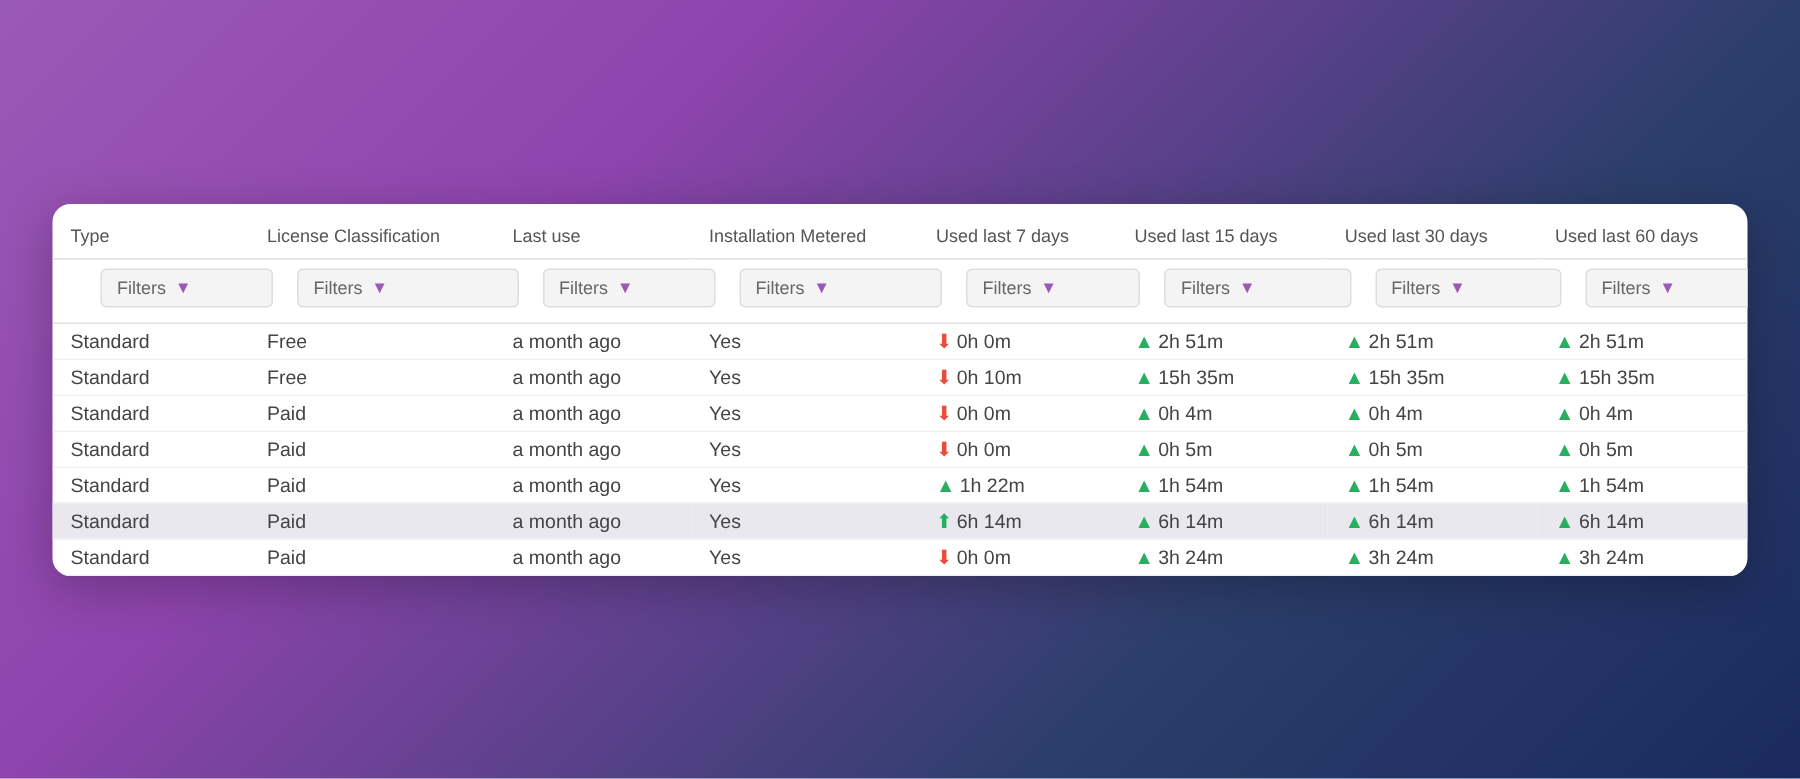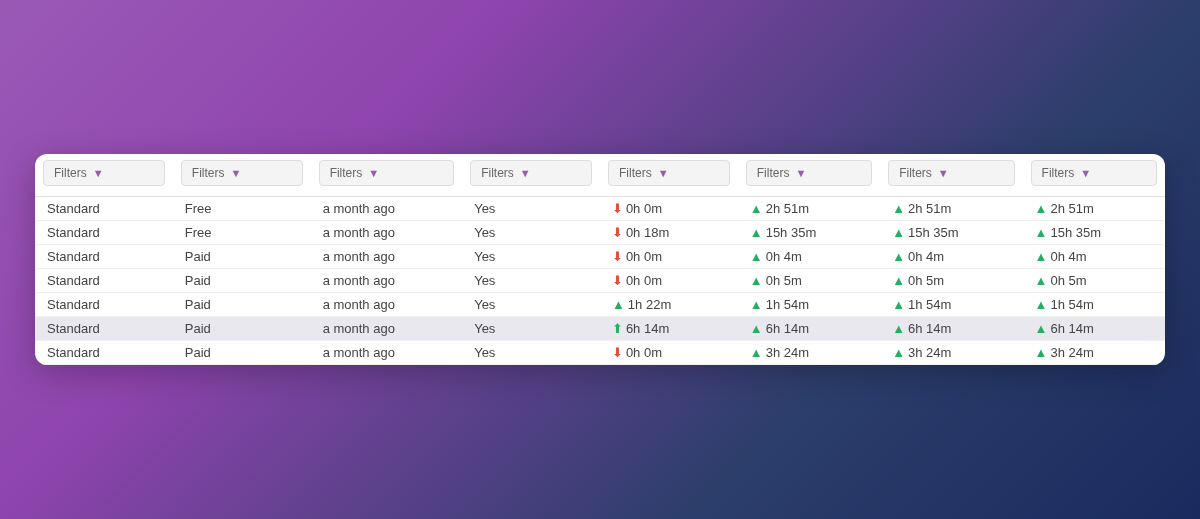--- a/index.html
+++ b/index.html
@@ -46,20 +46,21 @@
       gap: 6px;
       background: #f4f4f4;
       border: 1px solid #ddd;
       border-radius: 4px;
       padding: 5px 10px;
       font-size: 12px;
       color: #666;
       cursor: pointer;
       width: 100%;
       white-space: nowrap;
+      margin-left: 24px;
     }
     .filter-icon {
       color: #9b59b6;
       font-size: 11px;
     }
     tbody tr {
       border-bottom: 1px solid #f0f0f0;
     }
     tbody tr.highlighted {
       background: #e8e8ee;
@@ -85,20 +86,30 @@
       display: flex;
       align-items: center;
     }
   </style>
 </head>
 <body>
 
 <div class="card">
   <table>
     <thead>
+      <tr>
+        <th>Type</th>
+        <th>License Classification</th>
+        <th>Last use</th>
+        <th>Installation Metered</th>
+        <th>Used last 7 days</th>
+        <th>Used last 15 days</th>
+        <th>Used last 30 days</th>
+        <th>Used last 60 days</th>
+      </tr>
       <tr class="filter-row">
         <td>
             <button class="filter-btn">
               <span>Filters</span>
               <span class="filter-icon">▼</span>
             </button>
           </td>
         <td>
             <button class="filter-btn">
               <span>Filters</span>
@@ -175,21 +186,21 @@
           </td>
   </tr>
         <tr>
     <td>Standard</td>
     <td>Free</td>
     <td>a month ago</td>
     <td>Yes</td>
     <td>
             <span class="value-cell">
               <span class="arrow-double-down">⬇</span>
-              <span>0h 18m</span>
+              <span>0h 10m</span>
             </span>
           </td>
     <td>
             <span class="value-cell">
               <span class="arrow-up">▲</span>
               <span>15h 35m</span>
             </span>
           </td>
     <td>
             <span class="value-cell">

